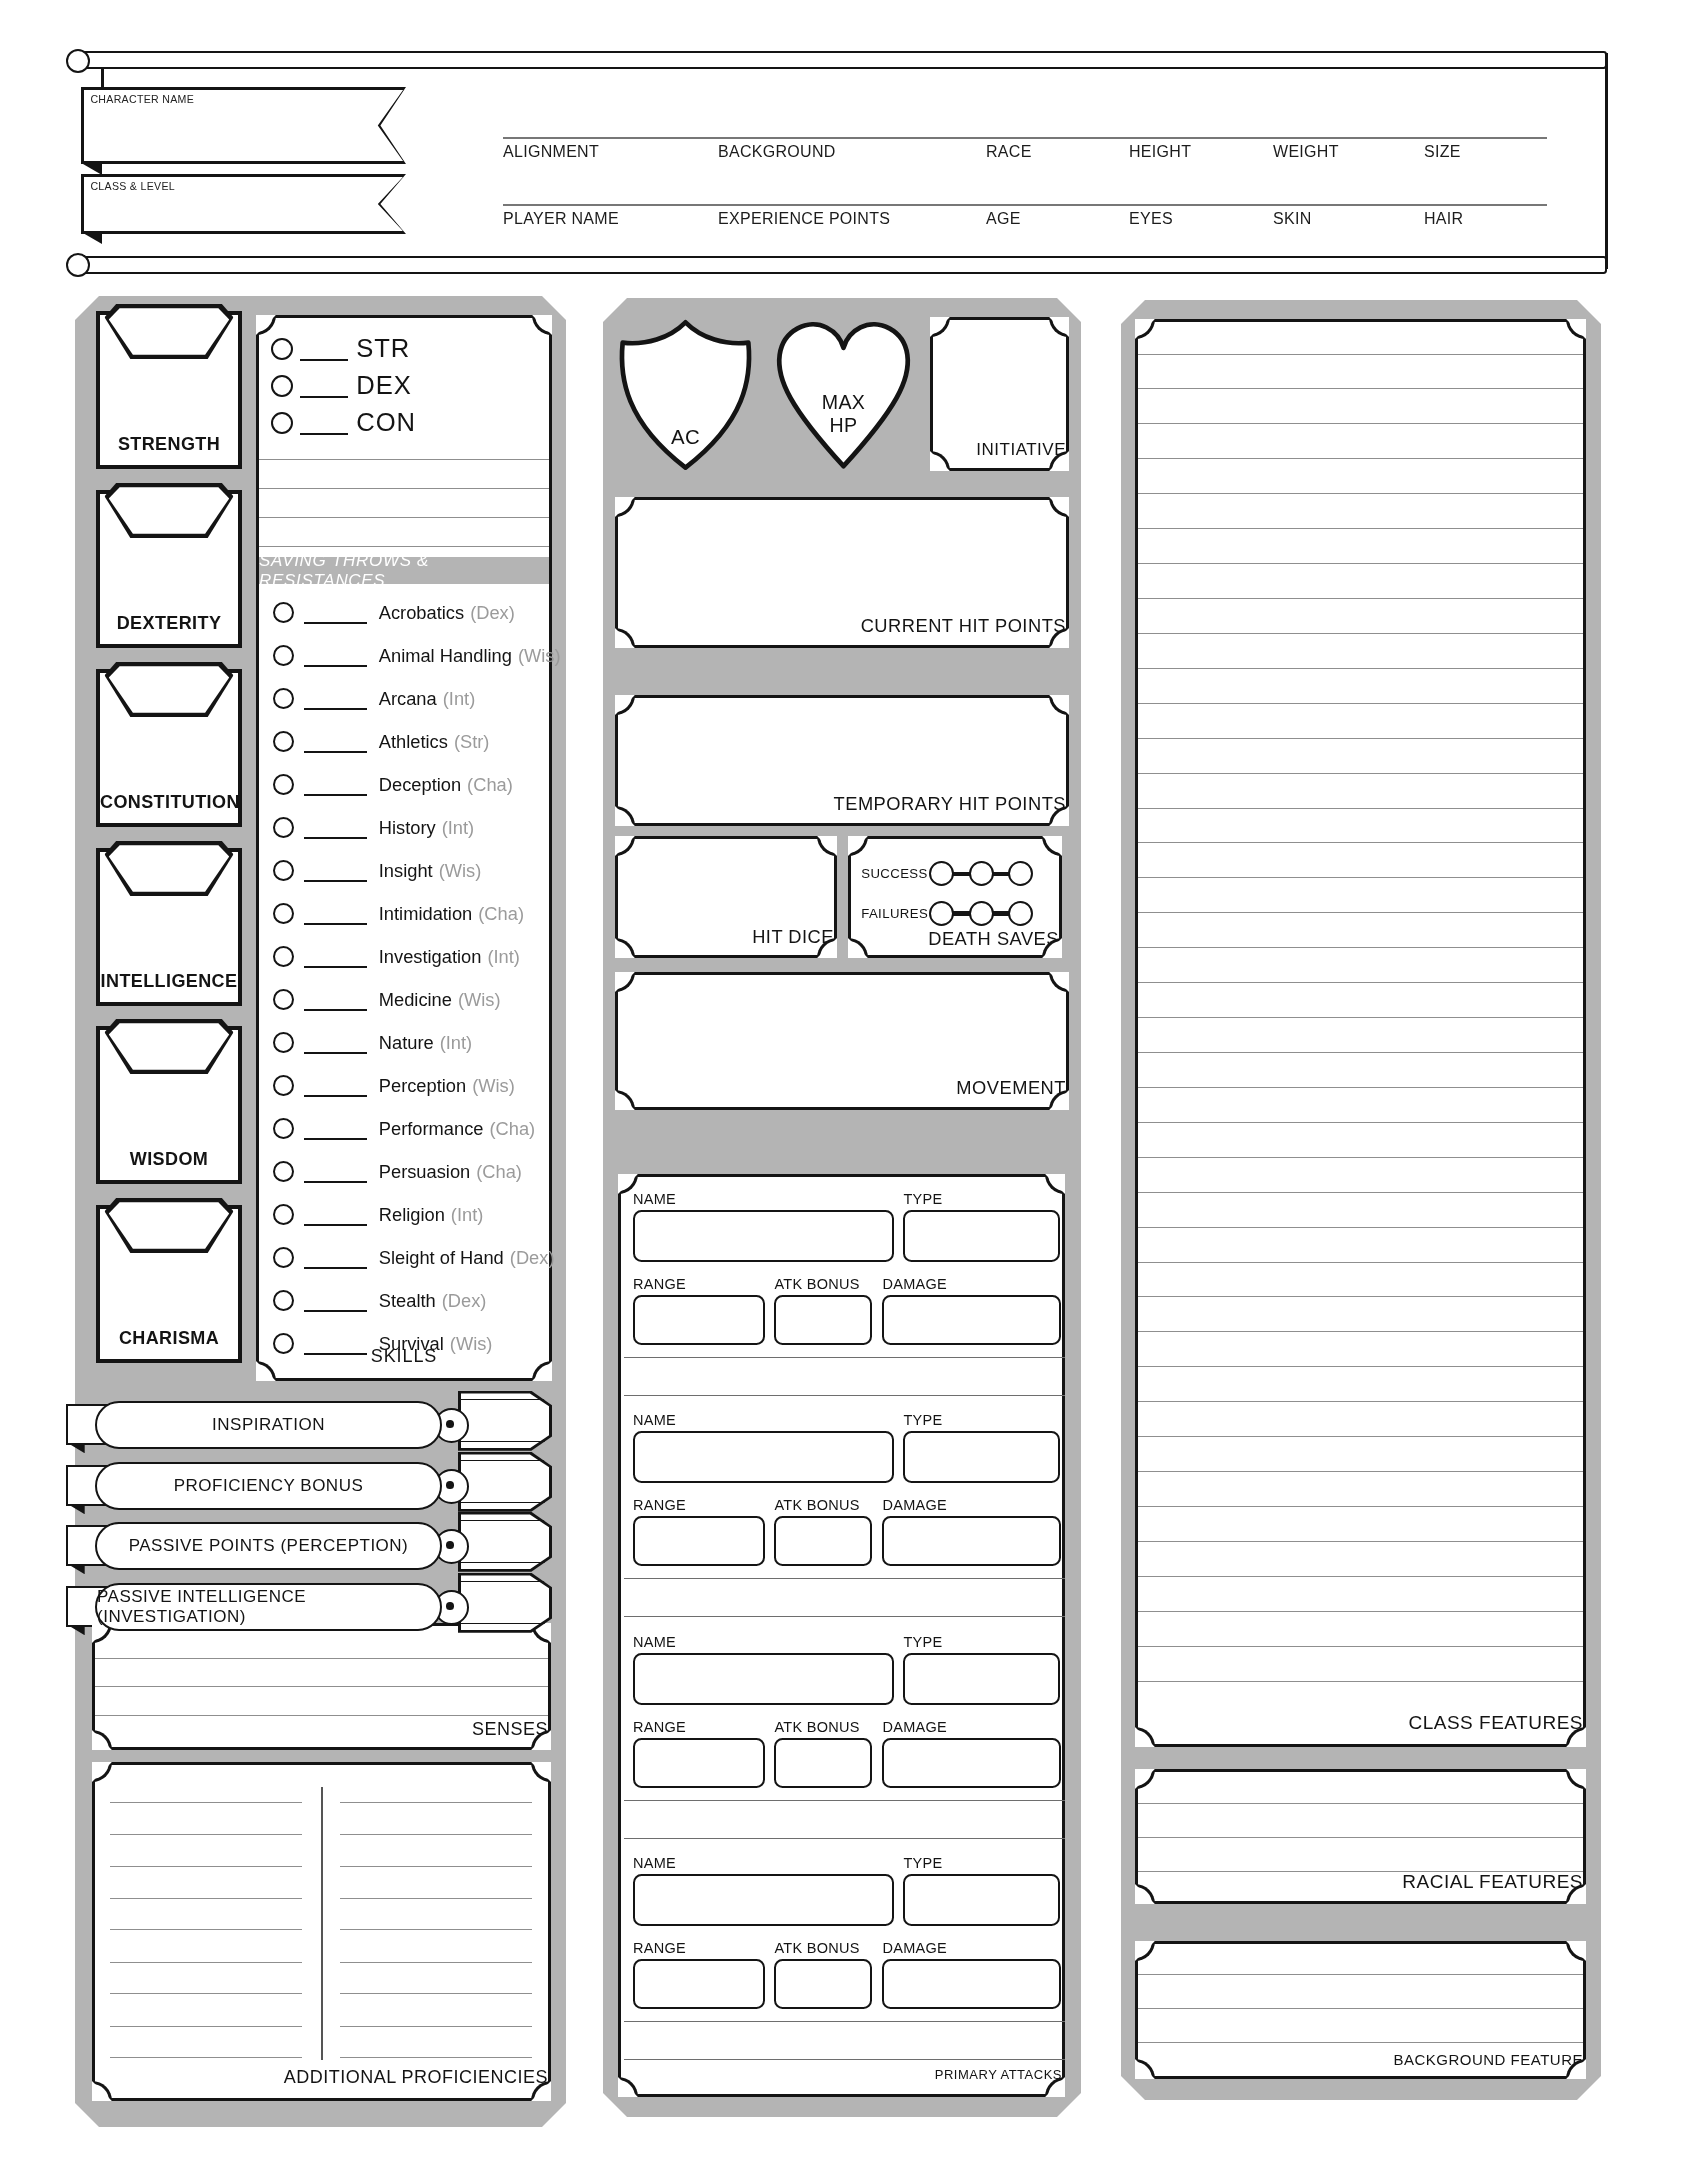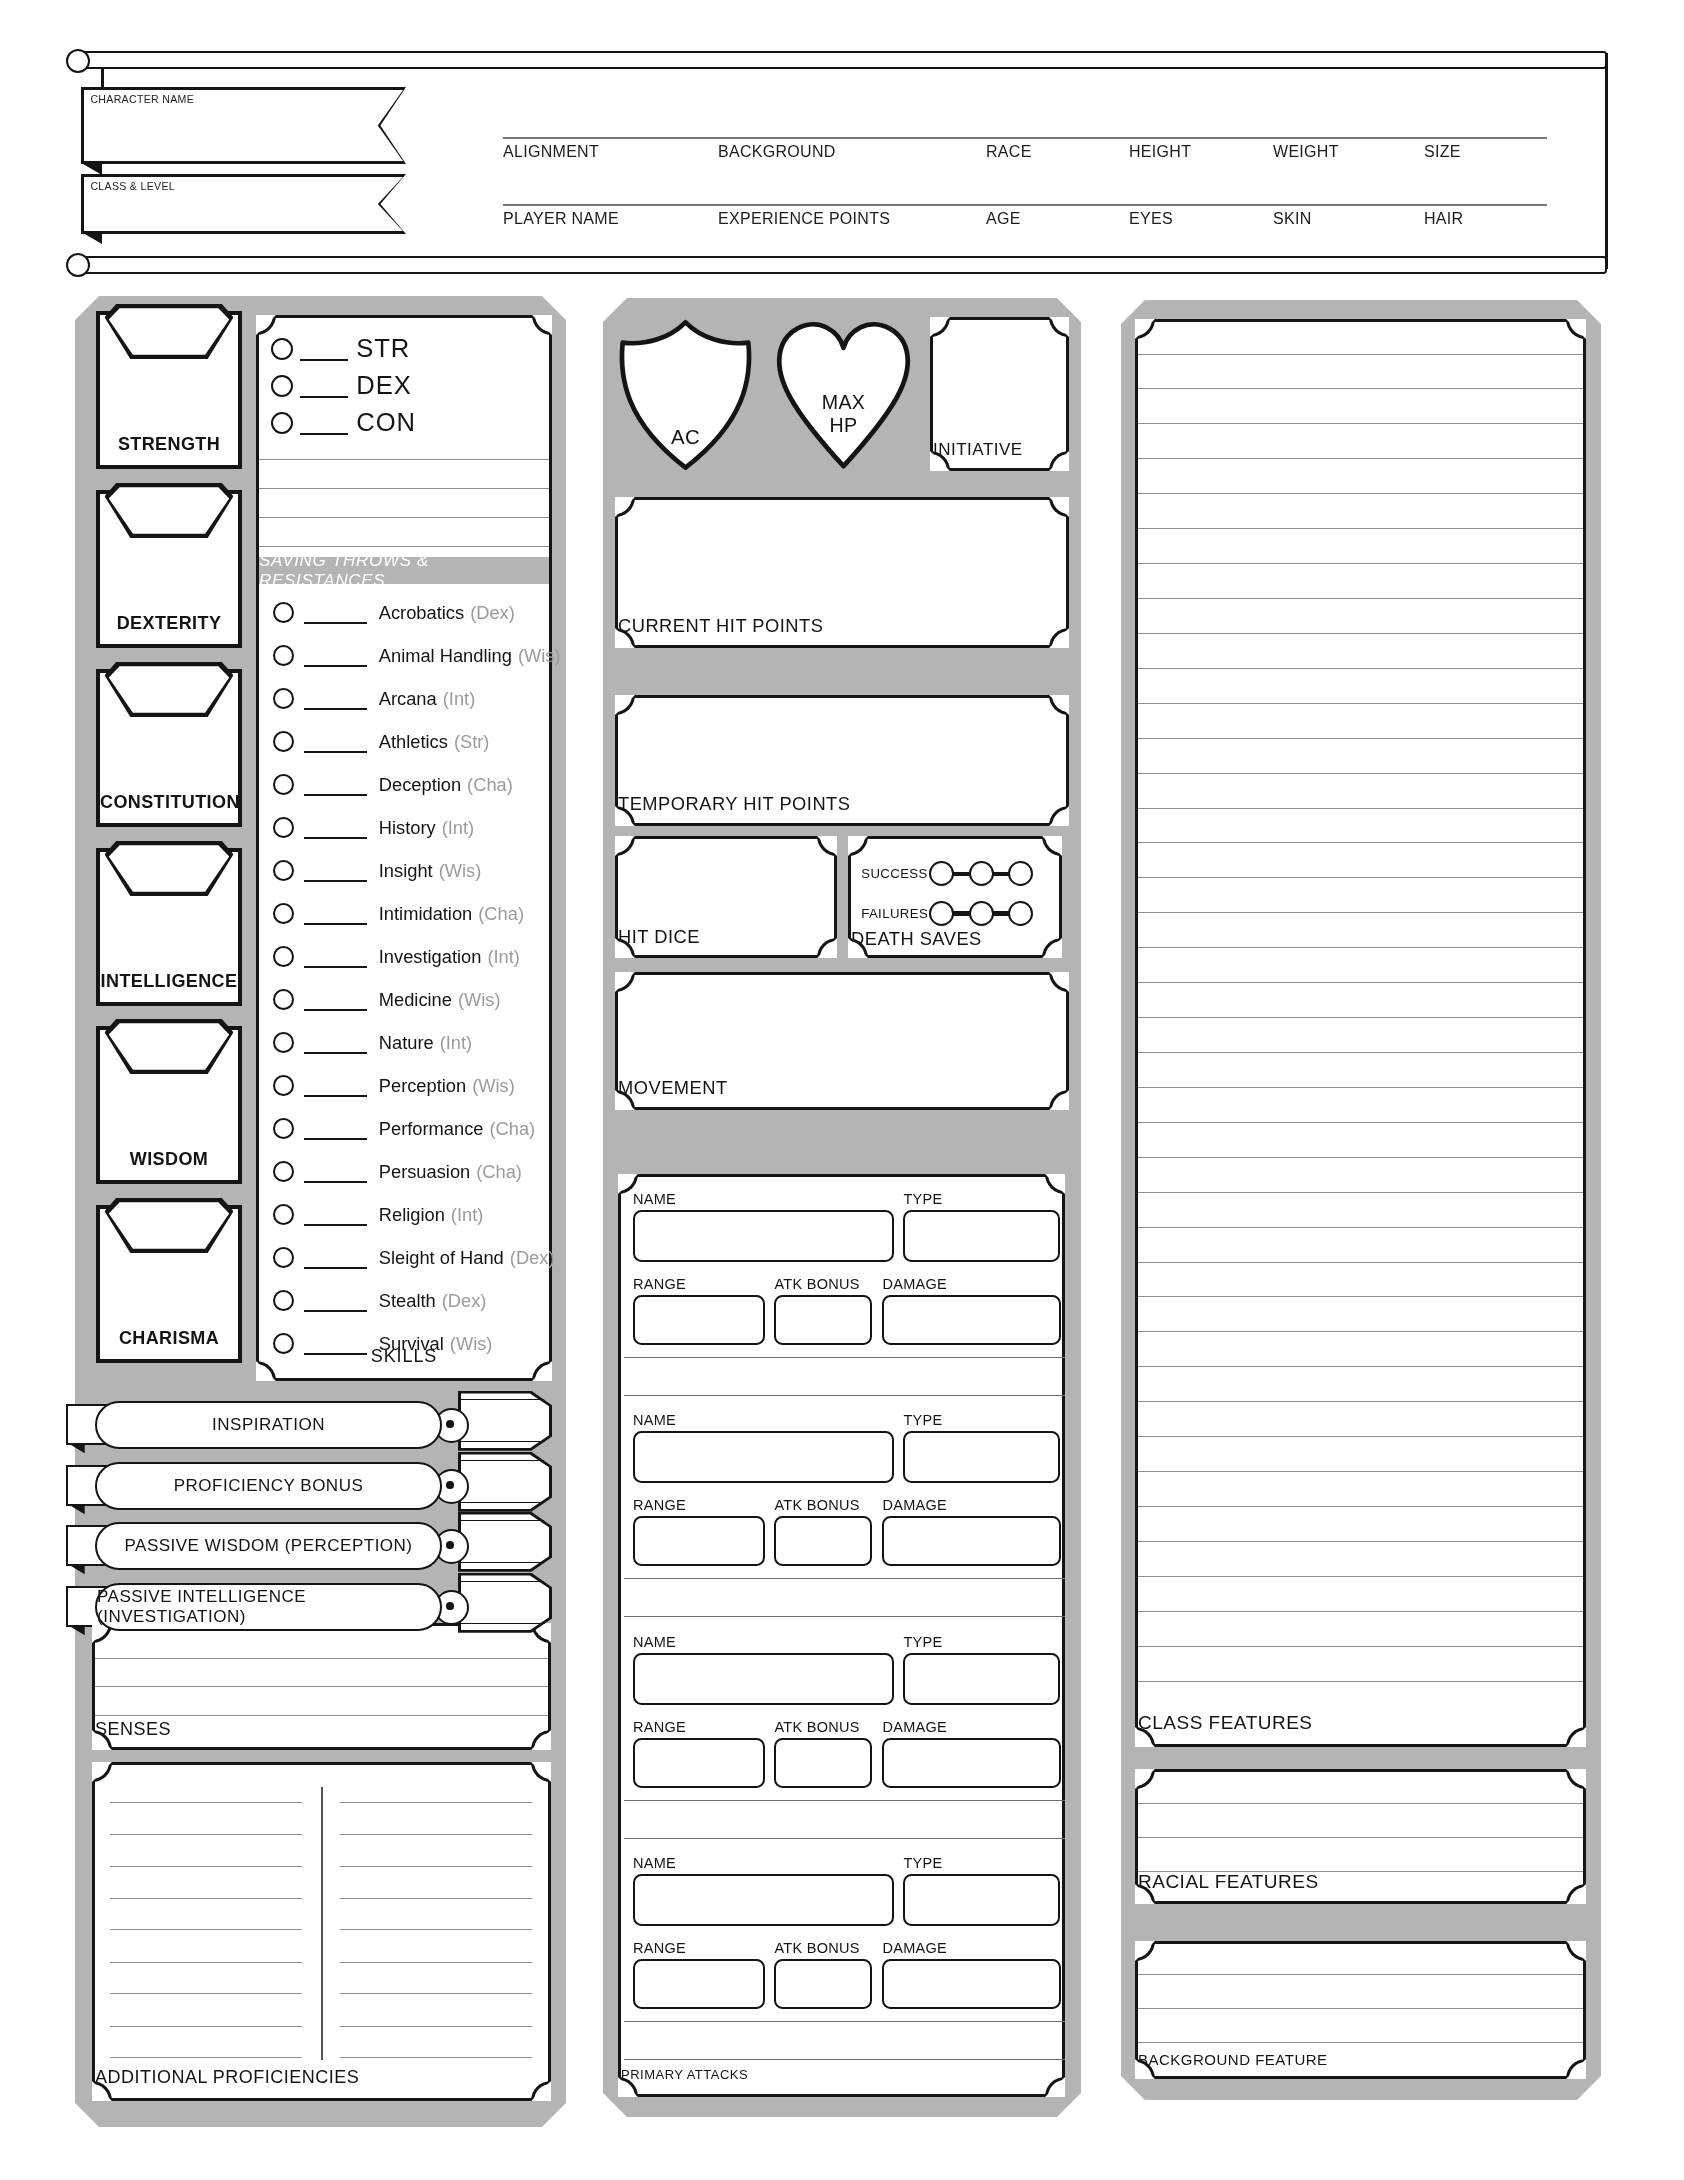--- a/index.html
+++ b/index.html
@@ -30,21 +30,21 @@
     clip-path:polygon(24px 0,calc(100% - 24px) 0,100% 24px,100% calc(100% - 24px),calc(100% - 24px) 100%,24px 100%,0 calc(100% - 24px),0 24px);}
 
   
   .scallop{position:absolute;background:#fff;border:3.4px solid var(--ink);}
   .cnr{position:absolute;width:20.4px;height:20.4px;box-sizing:border-box;border:3.4px solid transparent;background:#fff;}
   .cnr-tl{top:-3.4px;left:-3.4px;border-right-color:var(--ink);border-bottom-color:var(--ink);border-bottom-right-radius:100%;}
   .cnr-tr{top:-3.4px;right:-3.4px;border-left-color:var(--ink);border-bottom-color:var(--ink);border-bottom-left-radius:100%;}
   .cnr-bl{bottom:-3.4px;left:-3.4px;border-right-color:var(--ink);border-top-color:var(--ink);border-top-right-radius:100%;}
   .cnr-br{bottom:-3.4px;right:-3.4px;border-left-color:var(--ink);border-top-color:var(--ink);border-top-left-radius:100%;}
 
-  .box-label{position:absolute;left:0;right:0;bottom:8.5px;text-align:left;font-size:18.3px;letter-spacing:0.5px;white-space:nowrap;}
+  .box-label{position:absolute;left:0;right:0;bottom:8.5px;text-align:right;font-size:18.3px;letter-spacing:0.5px;white-space:nowrap;}
   .rule{position:absolute;left:0;right:0;height:0;border-top:1.7px solid var(--rule);}
 
   
   .ability{position:absolute;left:96px;width:138px;height:150px;background:#fff;border:4.3px solid var(--ink);}
   .hexa{position:absolute;left:50%;transform:translateX(-50%);top:-11px;width:129px;height:55px;background:var(--ink);}
   .hexa,.hexa-in{clip-path:polygon(9% 0,91% 0,100% 24%,80% 100%,20% 100%,0 24%);}
   .hexa-in{position:absolute;inset:4.3px;background:#fff;}
   .ab-label{position:absolute;left:0;right:0;bottom:10.2px;text-align:center;font-weight:bold;font-size:18px;letter-spacing:0.4px;}
 
   
@@ -351,21 +351,21 @@
       <div class="banner" style="top: 1522px;">
     <div class="b-tab"></div>
     <div class="b-fold"></div>
     <div class="b-flag">
       <div class="b-flag-in"></div>
       <div class="b-flag-line" style="top:8.5px;"></div>
       <div class="b-flag-line" style="bottom:8.5px;"></div>
     </div>
     <div class="b-roll"></div>
     <div class="b-pill">
-          <span class="b-label">PASSIVE WISDOM (PERCEPTION)</span>
+          <span class="b-label">PASSIVE POINTS (PERCEPTION)</span>
         </div>
     <div class="b-dot"></div>
   </div>
       <div class="banner" style="top: 1583px;">
     <div class="b-tab"></div>
     <div class="b-fold"></div>
     <div class="b-flag">
       <div class="b-flag-in"></div>
       <div class="b-flag-line" style="top:8.5px;"></div>
       <div class="b-flag-line" style="bottom:8.5px;"></div>

